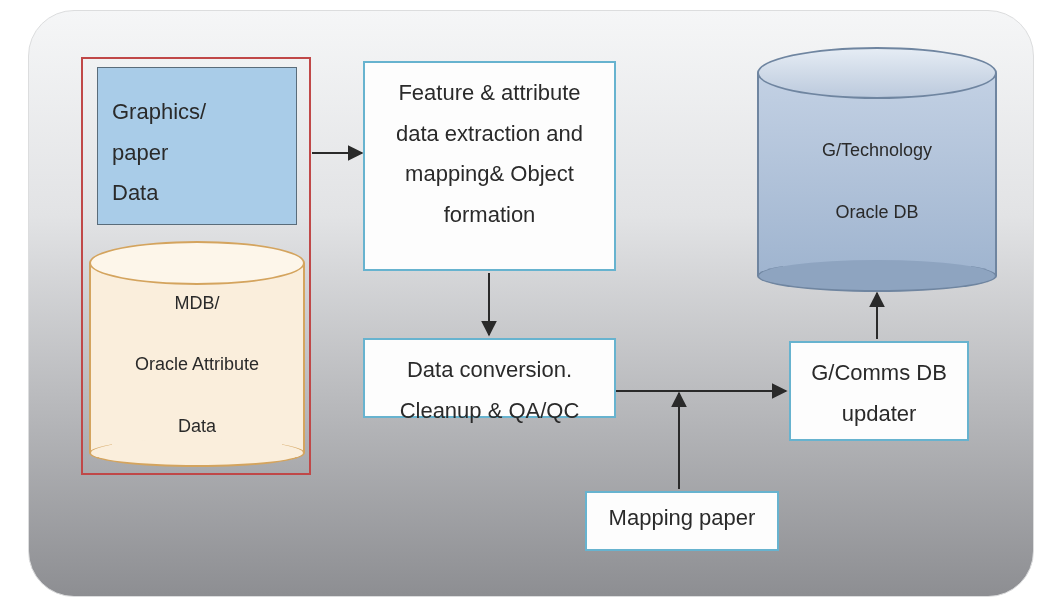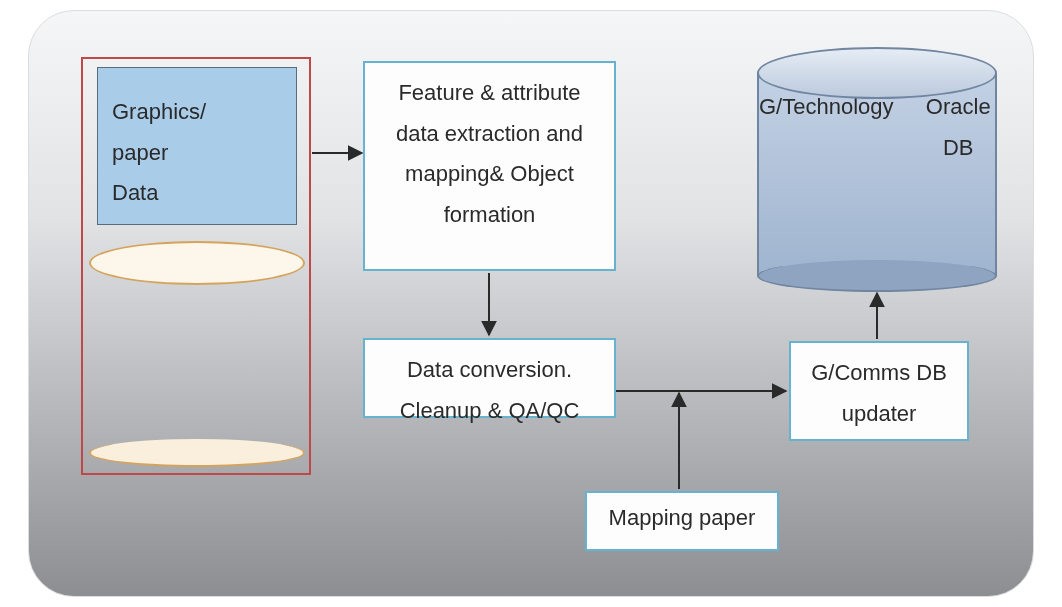--- a/index.html
+++ b/index.html
@@ -53,23 +53,23 @@
   }
   .cyl-body {
     position: absolute;
     left: 0;
     right: 0;
     border-left: 2px solid;
     border-right: 2px solid;
     box-sizing: border-box;
     text-align: center;
     display: flex;
-    flex-direction: row;
+    flex-direction: column;
     justify-content: center;
-    font-size: 22px;
+    font-size: 18px;
     line-height: 1.85;
     color: #2a2a2a;
     padding-top: 14px;
     gap: 28px;
   }
   .cyl-top, .cyl-bot {
     position: absolute;
     left: 0;
     right: 0;
     border: 2px solid;
@@ -116,20 +116,25 @@
 
   <div class="input-group"></div>
 
   <div class="box box-blue" style="left:68px; top:56px; width:200px; height:158px;">
     <div>Graphics/</div>
     <div>paper</div>
     <div>Data</div>
   </div>
 
   <div class="cyl-wrap cyl-beige" style="left:60px; top:230px; width:216px; height:226px;">
+    <div class="cyl-body" style="top:22px; bottom:14px;">
+      <div>MDB/</div>
+      <div>Oracle   Attribute</div>
+      <div>Data</div>
+    </div>
     <div class="cyl-bot" style="bottom:0; height:28px;"></div>
     <div class="cyl-top" style="top:0; height:44px;"></div>
   </div>
 
   <div class="box" style="left:334px; top:50px; width:253px; height:210px;">
     <div>Feature &amp; attribute</div>
     <div>data extraction and</div>
     <div>mapping&amp; Object</div>
     <div>formation</div>
   </div>

